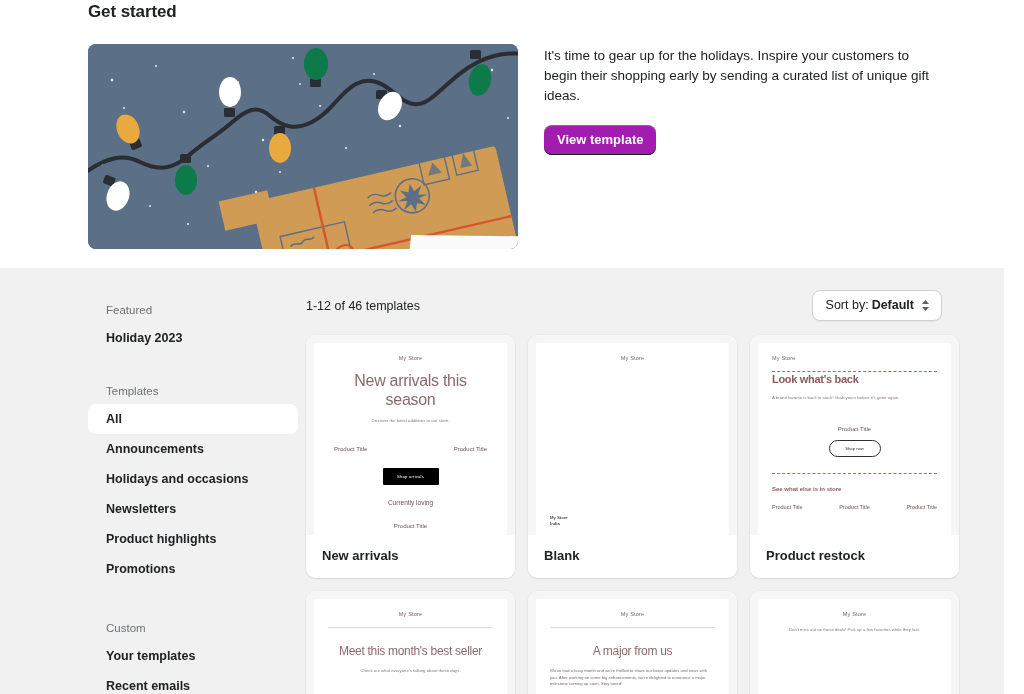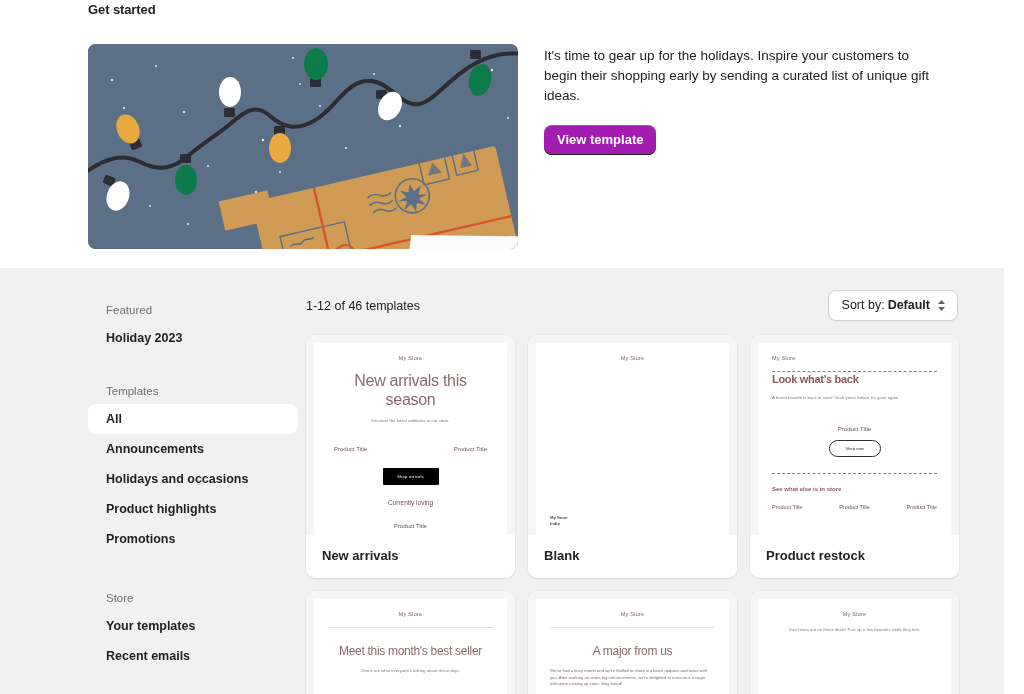--- a/index.html
+++ b/index.html
@@ -14,21 +14,21 @@
   .page { position: relative; width: 1024px; height: 694px; }
 
   
   .top-section {
     position: absolute; top: 0; left: 0;
     width: 1024px; height: 268px;
     background: #ffffff;
   }
   .page-title {
     position: absolute; left: 88px; top: 2px;
-    font-size: 13px; font-weight: bold; color: #202223;
+    font-size: 17px; font-weight: bold; color: #202223;
     letter-spacing: -0.1px;
   }
 
   
   .hero-banner {
     position: absolute; left: 88px; top: 44px;
     width: 430px; height: 205px;
     border-radius: 8px; overflow: hidden;
     background: #5b6f86;
   }
@@ -82,21 +82,21 @@
   
   .content { position: absolute; left: 306px; top: 22px; width: 652px; }
   .content-bar {
     position: relative; height: 34px; margin-bottom: 11px;
   }
   .count-text {
     position: absolute; left: 0; top: 9px;
     font-size: 12.5px; color: #202223;
   }
   .sort-btn {
-    position: absolute; right: 0; top: 0;
+    position: absolute; right: 16px; top: 0;
     background: #ffffff; border: 1px solid #d0d0d0;
     border-radius: 8px; padding: 7px 11px 8px 13px;
     font-size: 12.5px; color: #202223; cursor: pointer;
     display: flex; align-items: center; gap: 7px;
     font-family: "Liberation Sans", sans-serif;
     box-shadow: 0 1px 0 rgba(0,0,0,0.04);
   }
   .sort-btn .sort-label { font-weight: normal; }
   .sort-btn .sort-value { font-weight: bold; margin-left: -4px; }
   .chev-updown { display: inline-flex; flex-direction: column; line-height: 0; }
@@ -330,28 +330,29 @@
         <div class="side-item">Holiday 2023</div>
       </div>
 
       <div class="group-spacer-1"></div>
 
       <div class="side-group">
         <div class="side-group-label">Templates</div>
         <div class="side-item selected">All</div>
         <div class="side-item">Announcements</div>
         <div class="side-item">Holidays and occasions</div>
+        <div class="side-item">Newsletters</div>
         <div class="side-item">Product highlights</div>
         <div class="side-item">Promotions</div>
       </div>
 
       <div class="group-spacer-2"></div>
 
       <div class="side-group">
-        <div class="side-group-label">Store</div>
+        <div class="side-group-label">Custom</div>
         <div class="side-item">Your templates</div>
         <div class="side-item">Recent emails</div>
 
       </div>
     </div>
 
     <div class="content">
 
       <div class="content-bar">
         <div class="count-text">1-12 of 46 templates</div>

